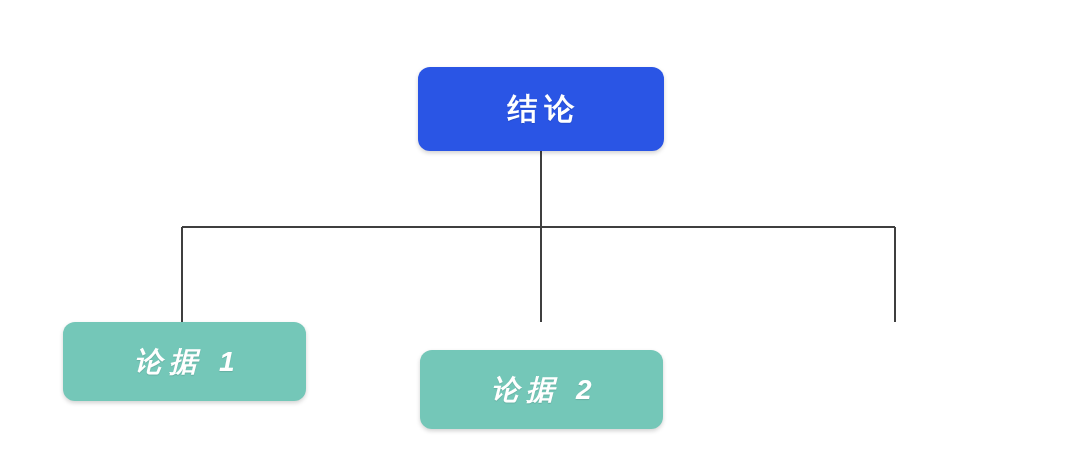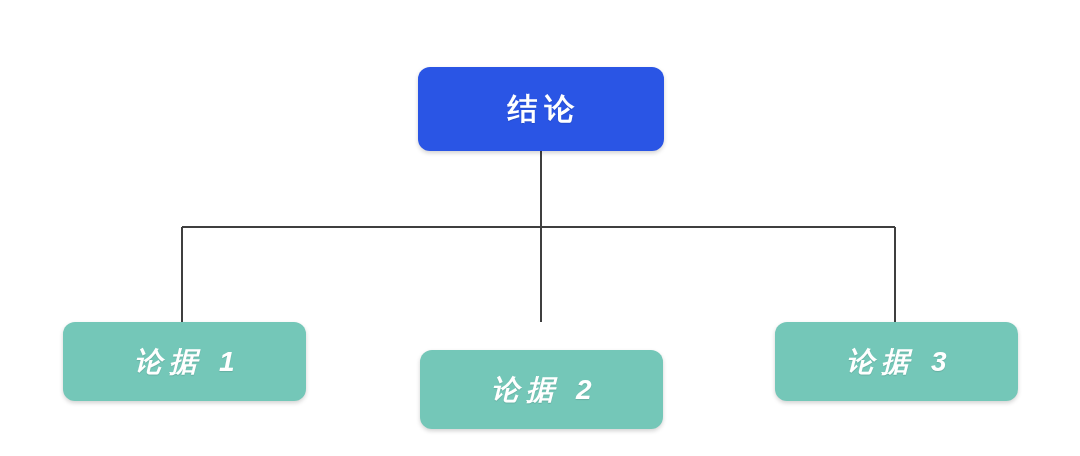--- a/index.html
+++ b/index.html
@@ -89,17 +89,14 @@
   </div>
 
   <div class="node node-child" id="node-child-1">
     <span class="node-label">论据 1</span>
   </div>
 
   <div class="node node-child" id="node-child-2">
     <span class="node-label">论据 2</span>
   </div>
 
-  <div class="node node-child" id="node-child-3">
-    <span class="node-label">论据 3</span>
-  </div>
 
 </div>
 
 </body></html>

